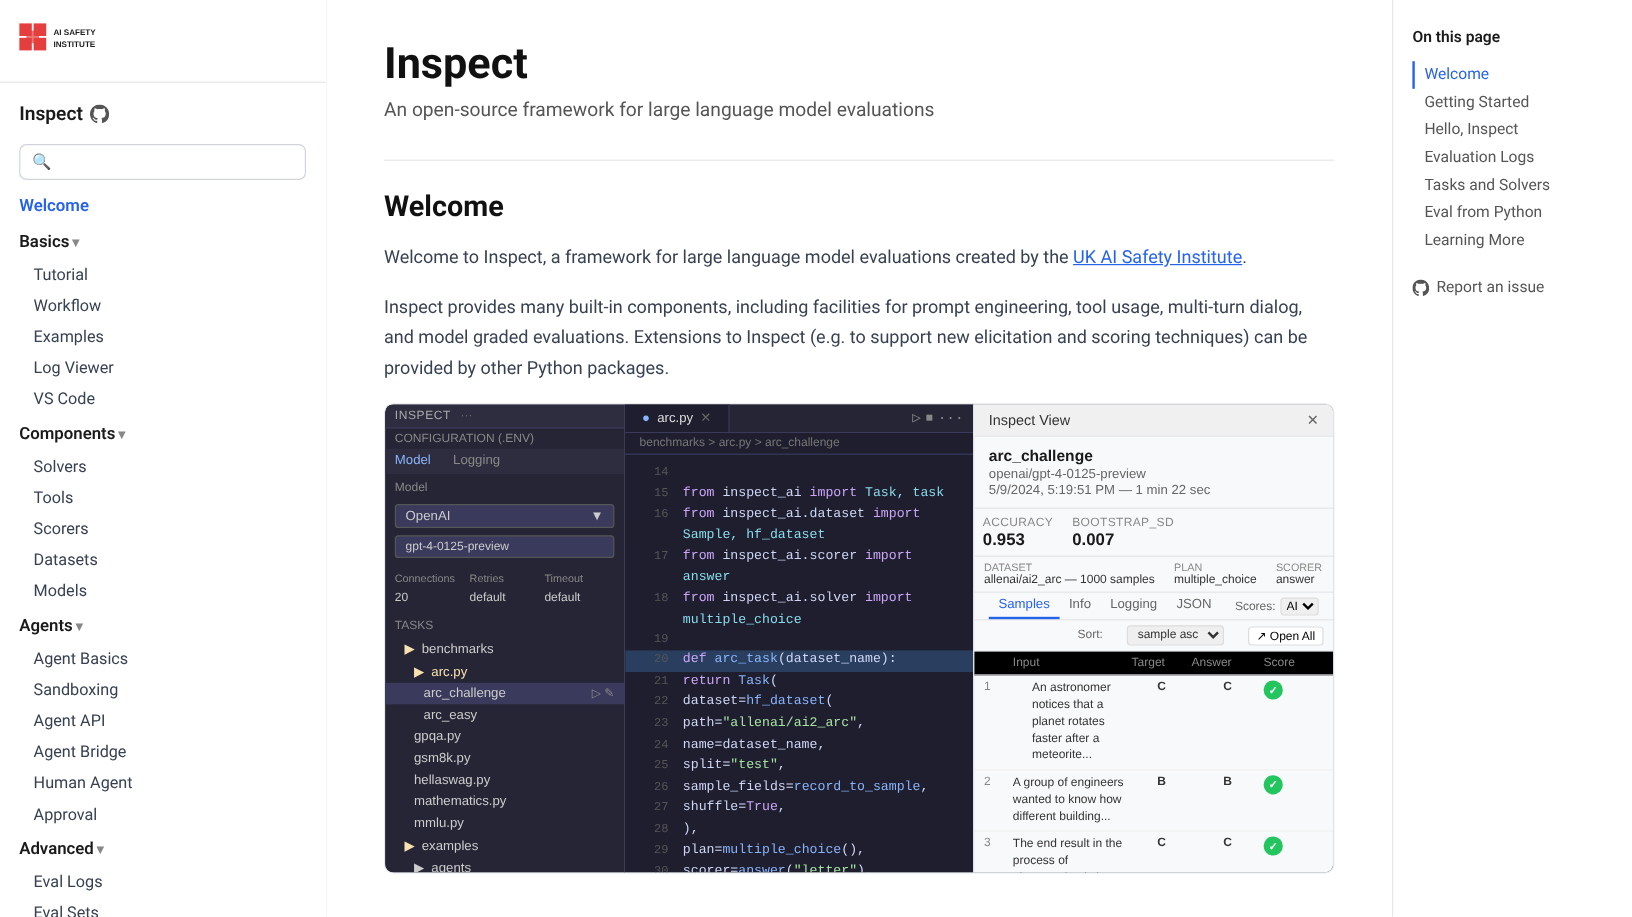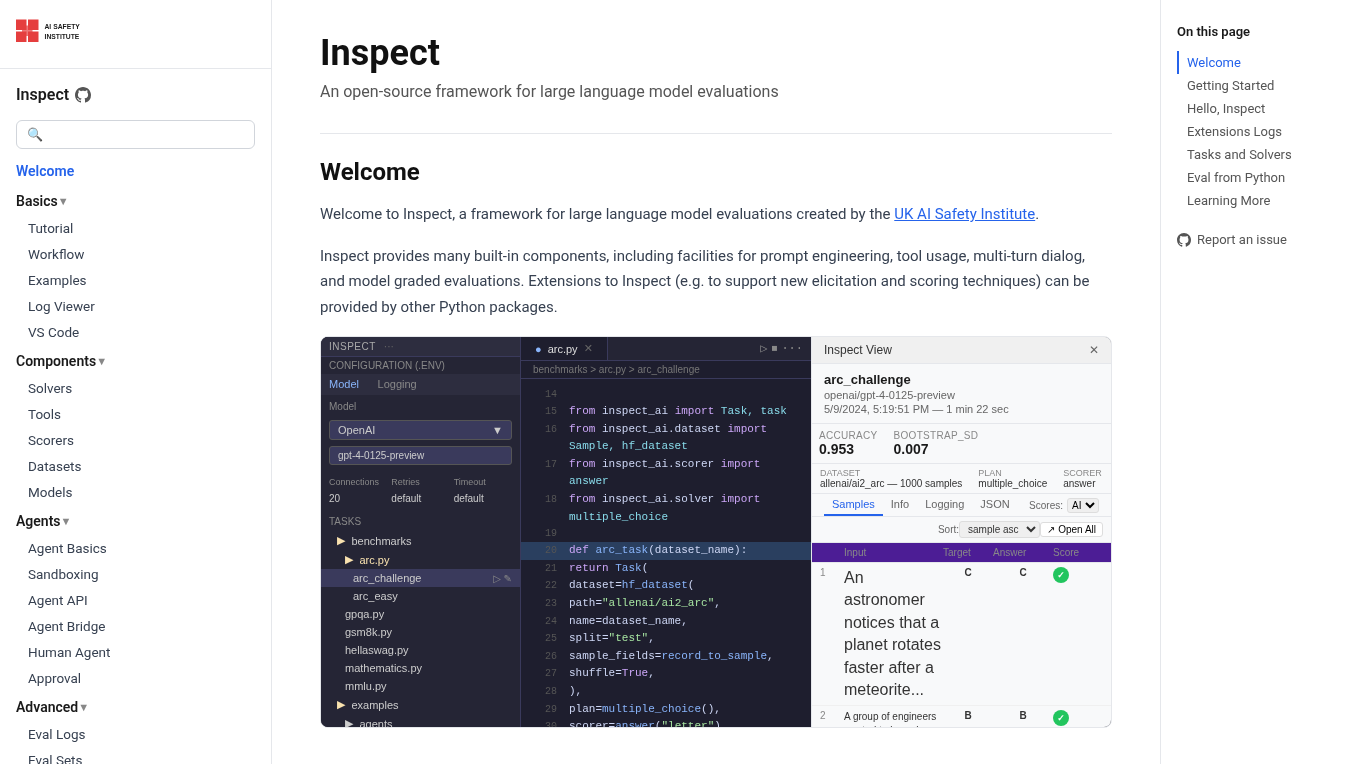--- a/index.html
+++ b/index.html
@@ -352,21 +352,21 @@
       border-bottom: 2px solid #2563eb;
     }
 
     .panel-table-header {
       display: grid;
       grid-template-columns: 24px 1fr 50px 60px 50px;
       padding: 4px 8px;
       font-size: 10px;
       color: #888;
       border-bottom: 1px solid #e5e7eb;
-      background: #4c1d95;
+      background: #000000;
     }
 
     .panel-table-row {
       display: grid;
       grid-template-columns: 24px 1fr 50px 60px 50px;
       padding: 4px 8px;
       font-size: 10px;
       color: #333;
       border-bottom: 1px solid #f0f0f0;
       align-items: start;
@@ -383,21 +383,21 @@
       font-weight: 600;
     }
 
     .score-green { background: #22c55e; color: white; }
 
     .sort-row {
       display: flex;
       align-items: center;
       justify-content: flex-end;
       padding: 4px 8px;
-      gap: 0;
+      gap: 20px;
       font-size: 10px;
       color: #666;
       border-bottom: 1px solid #e5e7eb;
     }
 
     .sort-select {
       font-size: 10px;
       border: 1px solid #ddd;
       border-radius: 3px;
       padding: 1px 4px;
@@ -768,21 +768,21 @@
           <span></span>
           <span>Input</span>
           <span>Target</span>
           <span>Answer</span>
           <span>Score</span>
         </div>
 
         <div id="ide-table-rows">
             <div class="panel-table-row">
     <span style="font-size:10px;color:#888;">1</span>
-    <span style="font-size:16px;line-height:1.4;">An astronomer notices that a planet rotates faster after a meteorite...</span>
+    <span style="font-size:10px;line-height:1.4;margin-left:16px;">An astronomer notices that a planet rotates faster after a meteorite...</span>
     <span style="text-align:center;font-weight:600;">C</span>
     <span style="text-align:center;font-weight:600;">C</span>
     <span>
                 <div class="score-badge score-green">✓</div>
               </span>
   </div>
             <div class="panel-table-row">
     <span style="font-size:10px;color:#888;">2</span>
     <span style="font-size:10px;line-height:1.4;">A group of engineers wanted to know how different building...</span>
     <span style="text-align:center;font-weight:600;">B</span>
@@ -805,21 +805,21 @@
     </div>
   </div>
 </main>
 
 <aside id="toc">
   <div class="toc-title">On this page</div>
   <div id="toc-items">
       <div class="toc-item active">Welcome</div>
       <div class="toc-item">Getting Started</div>
       <div class="toc-item">Hello, Inspect</div>
-      <div class="toc-item">Extensions Logs</div>
+      <div class="toc-item">Evaluation Logs</div>
       <div class="toc-item">Tasks and Solvers</div>
       <div class="toc-item">Eval from Python</div>
       <div class="toc-item">Learning More</div>
     </div>
   <div class="toc-report">
     <svg width="14" height="14" viewBox="0 0 16 16">
       <path fill="currentColor" d="M8 0C3.58 0 0 3.58 0 8c0 3.54 2.29 6.53 5.47 7.59.4.07.55-.17.55-.38 0-.19-.01-.82-.01-1.49-2.01.37-2.53-.49-2.69-.94-.09-.23-.48-.94-.82-1.13-.28-.15-.68-.52-.01-.53.63-.01 1.08.58 1.23.82.72 1.21 1.87.87 2.33.66.07-.52.28-.87.51-1.07-1.78-.2-3.64-.89-3.64-3.95 0-.87.31-1.59.82-2.15-.08-.2-.36-1.02.08-2.12 0 0 .67-.21 2.2.82.64-.18 1.32-.27 2-.27.68 0 1.36.09 2 .27 1.53-1.04 2.2-.82 2.2-.82.44 1.1.16 1.92.08 2.12.51.56.82 1.27.82 2.15 0 3.07-1.87 3.75-3.65 3.95.29.25.54.73.54 1.48 0 1.07-.01 1.93-.01 2.2 0 .21.15.46.55.38A8.013 8.013 0 0016 8c0-4.42-3.58-8-8-8z"></path>
     </svg>
     <span>Report an issue</span>
   </div>

